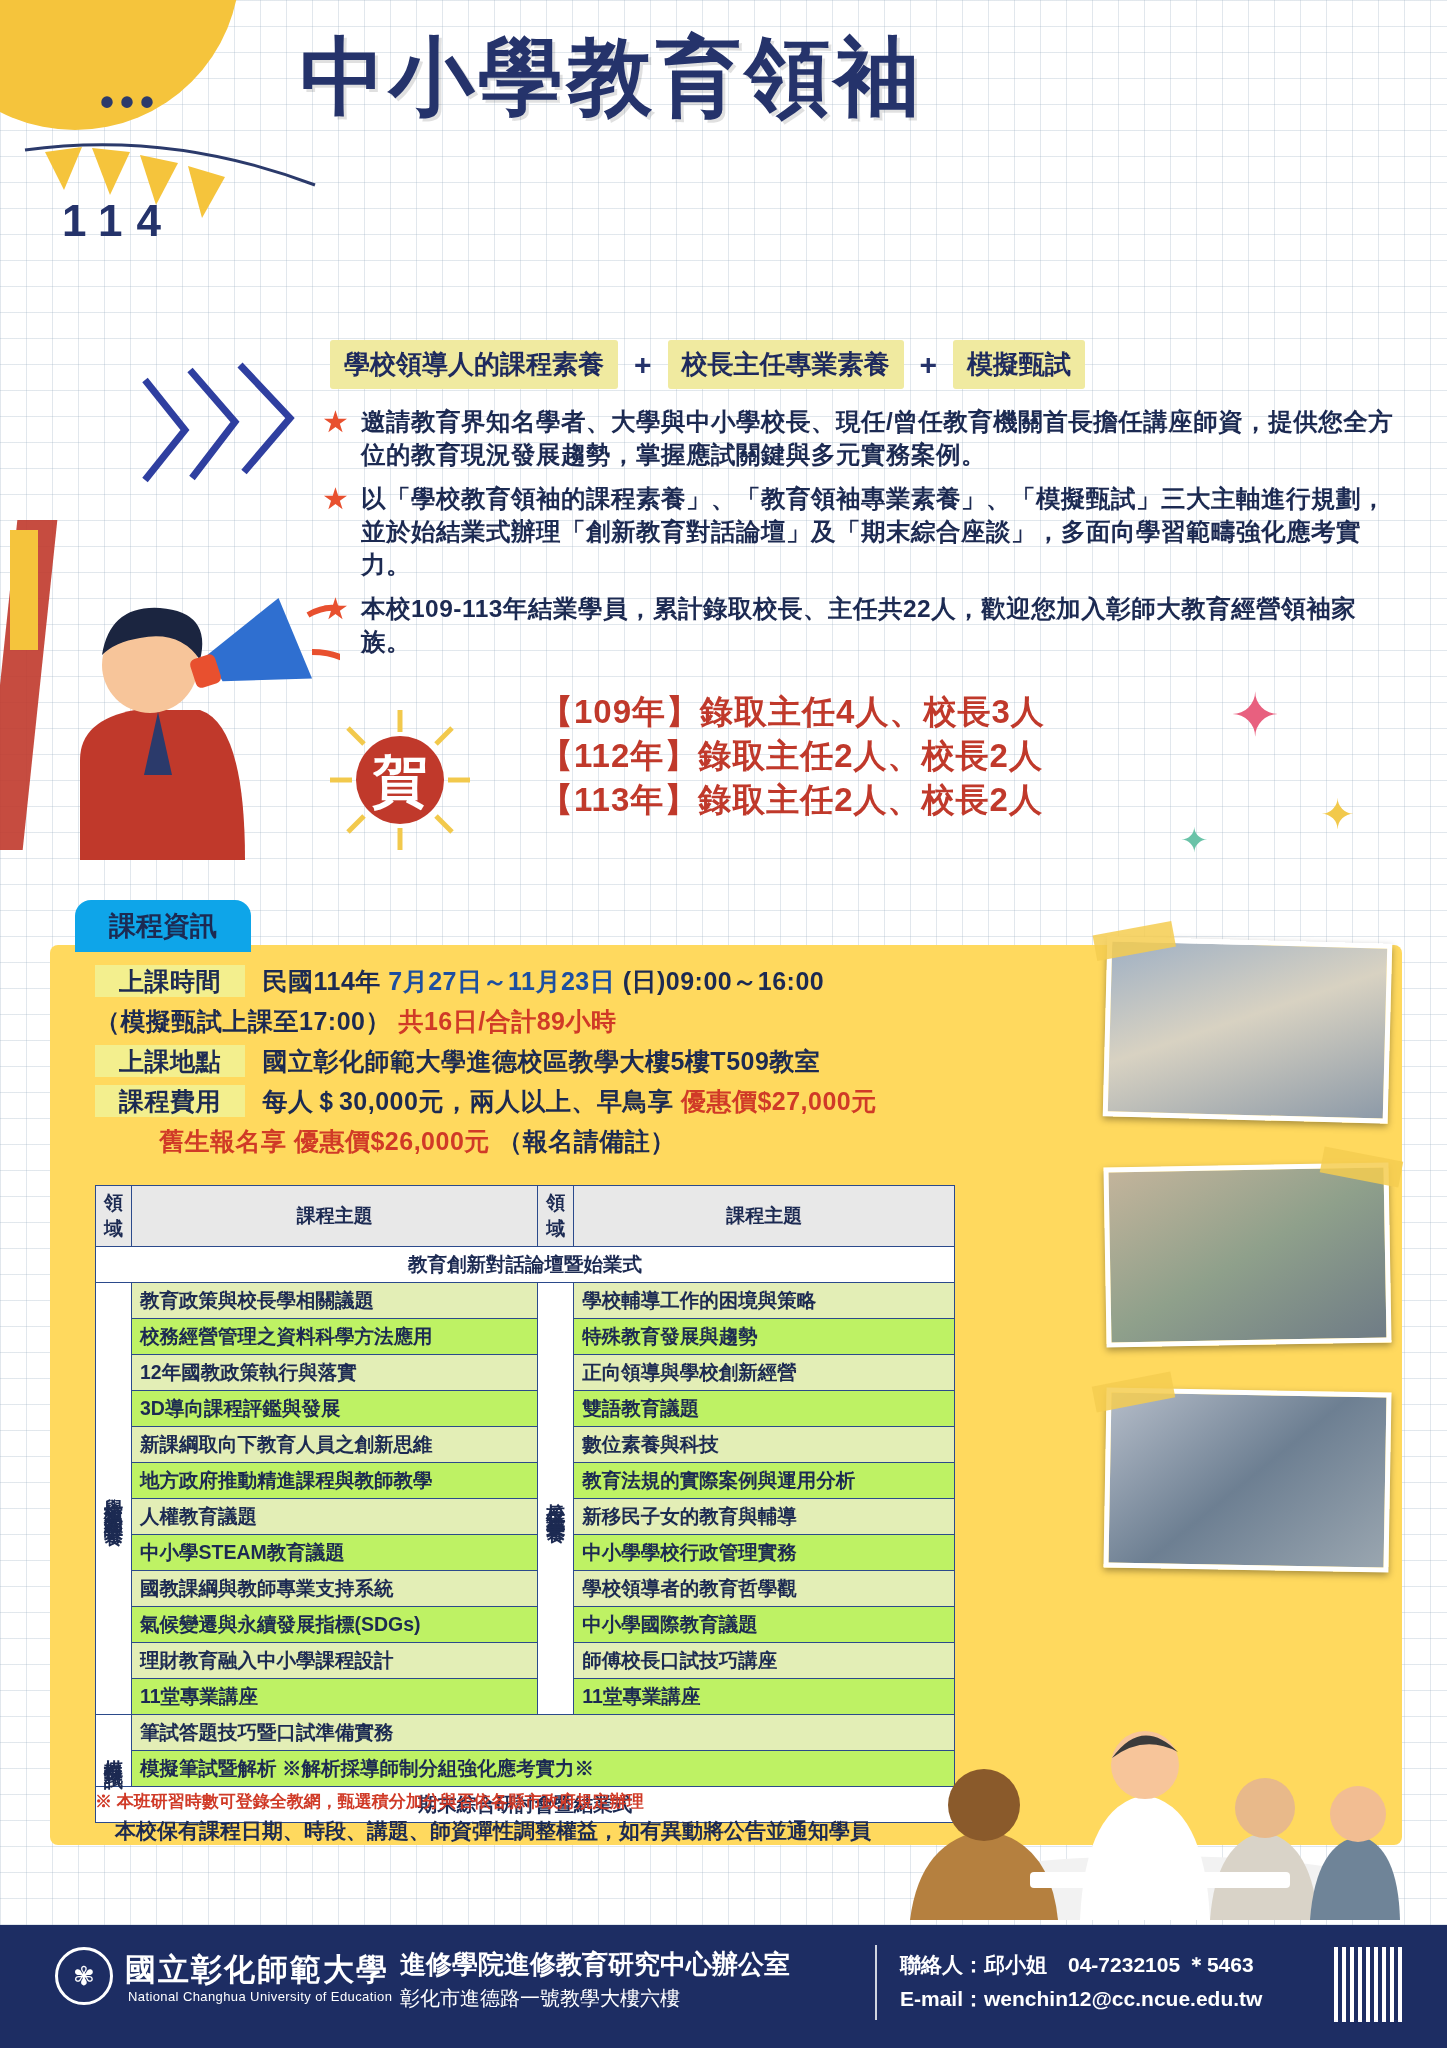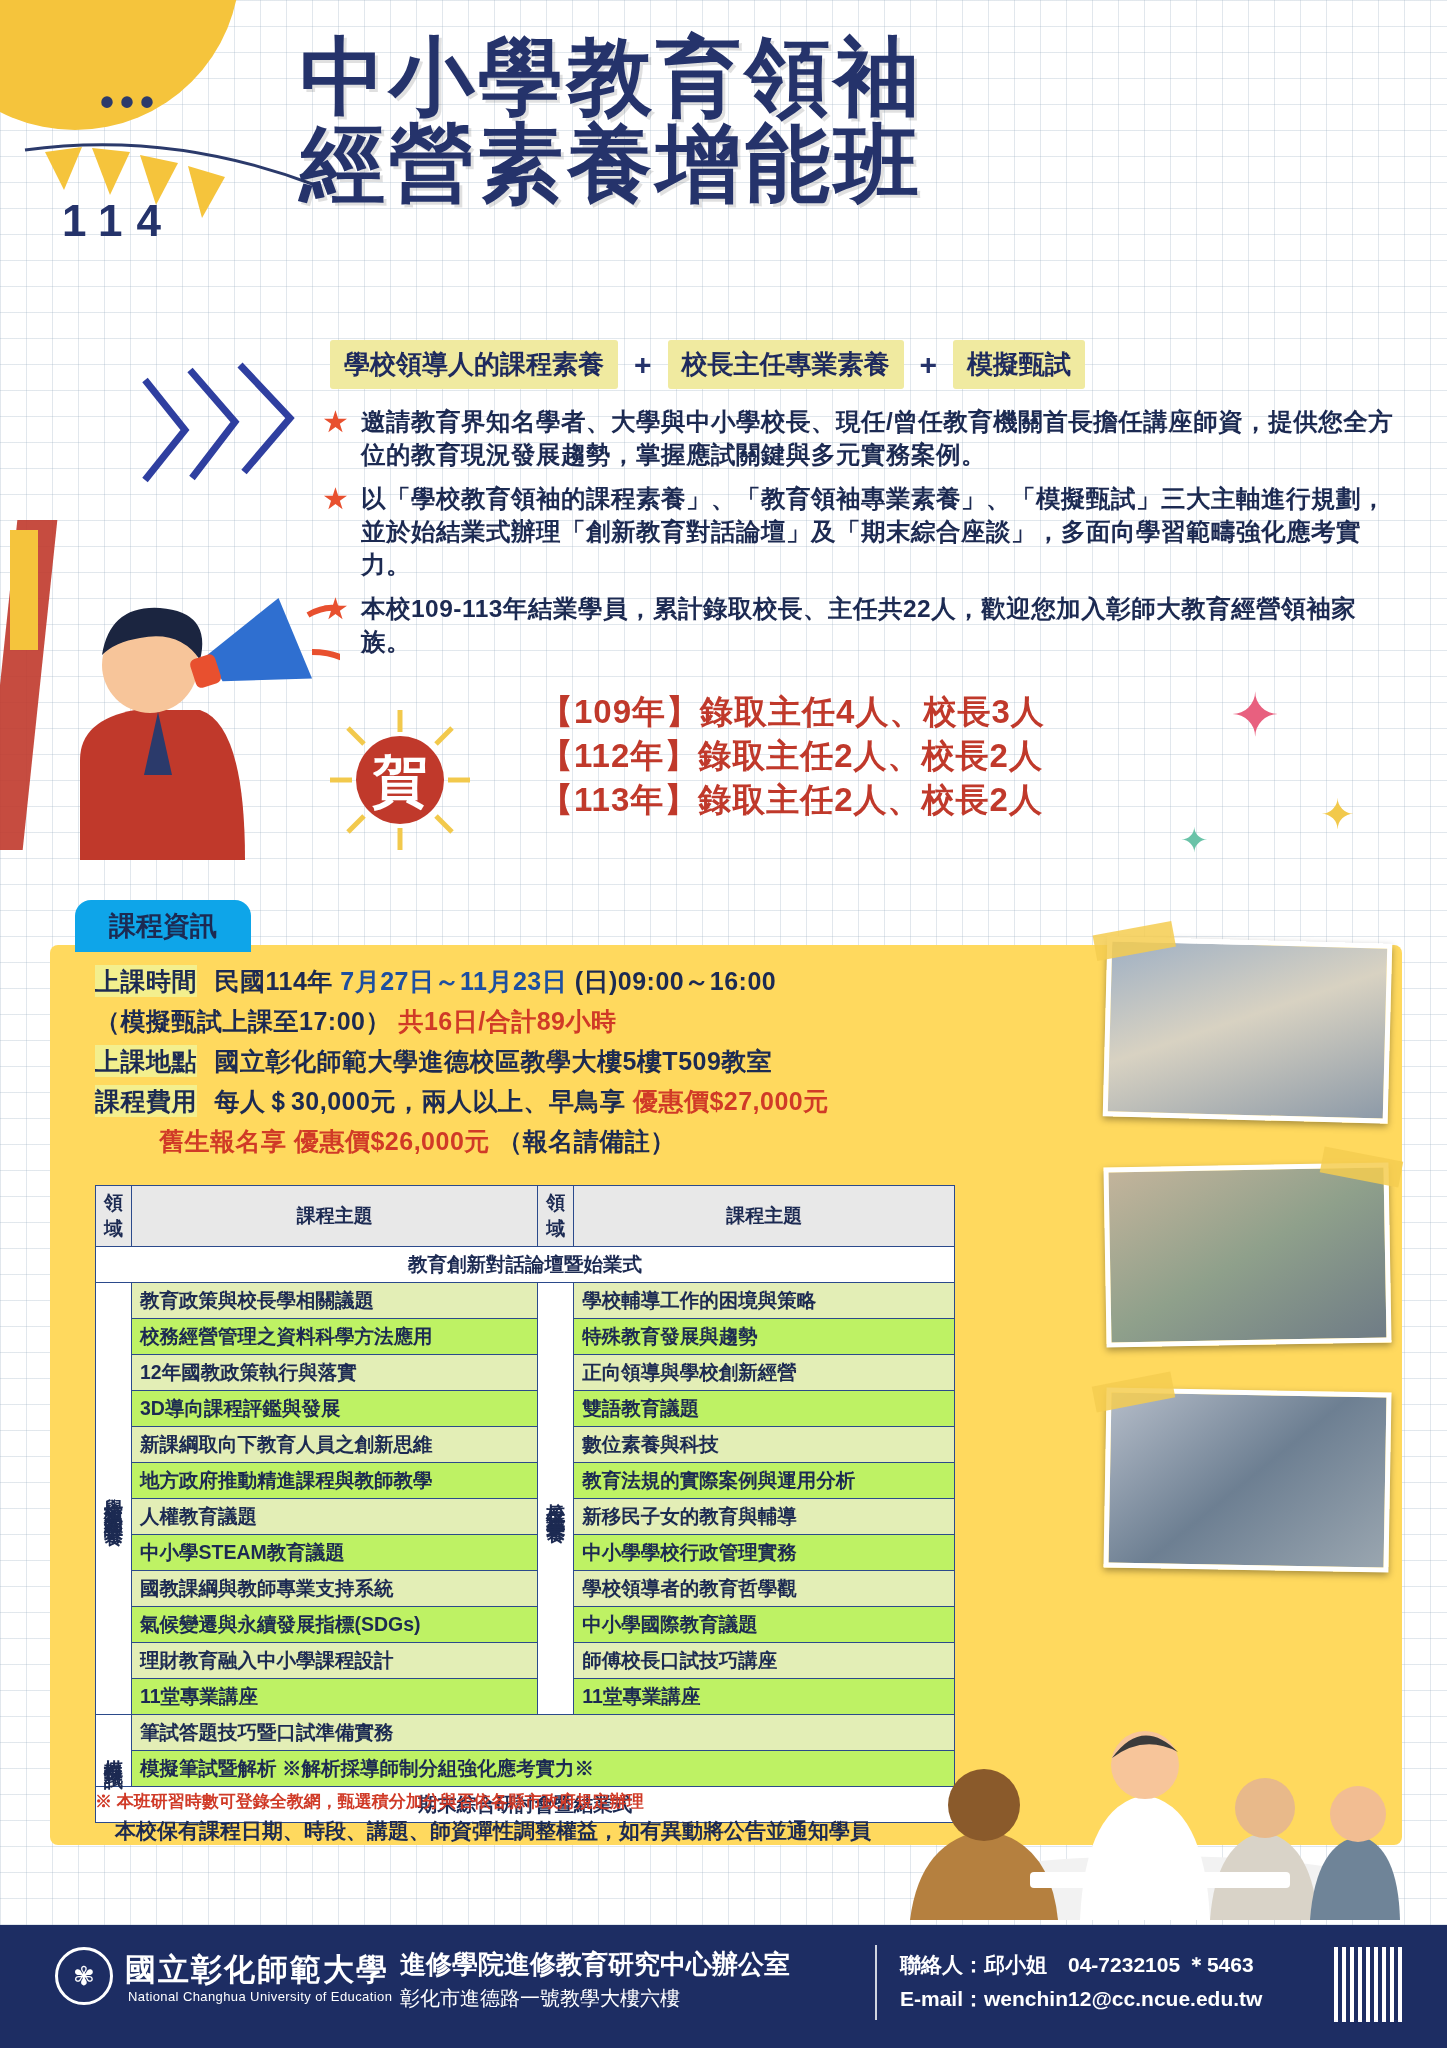--- a/index.html
+++ b/index.html
@@ -60,21 +60,21 @@
     position:absolute; left:75px; top:900px;
     background:#0ea5e9; border-radius:16px 16px 0 0;
     padding:8px 34px; font-size:27px; font-weight:bold; color:#1c2a52;
   }
   .info-panel {
     position:absolute; left:50px; top:945px; width:1352px; height:900px;
     background:#ffd95e; border-radius:8px;
   }
   .info-lines { position:absolute; left:95px; top:965px; width:1000px; }
   .il { font-size:25px; font-weight:bold; margin-bottom:7px; letter-spacing:.5px; color:#1c2a52;}
-  .lbl { background:#f3ef8e; padding:2px 0; margin-right:10px; border:0; }
+  .lbl { background:#f3ef8e; padding:2px 24px; margin-right:10px; border:0; }
   .red { color:#d03a27; }
   .blue { color:#1d4fa0; }
 
   
   .tbl { position:absolute; left:95px; top:1185px; width:860px; border-collapse:collapse; }
   .tbl td, .tbl th {
     border:1px solid #2b4a8b; font-size:19.5px; color:#1c2a52;
     padding:4px 8px; background:#ffffff; font-weight:bold;
   }
   .tbl th { background:#e8e8e8; text-align:center; font-size:19px; }
@@ -140,21 +140,20 @@
   <svg class="deco zig" viewBox="0 0 200 140">
     <polyline points="5,20 45,70 5,120" stroke="#2f3fa0" stroke-width="7" fill="none"></polyline>
     <polyline points="50,10 95,62 52,118" stroke="#2f3fa0" stroke-width="7" fill="none"></polyline>
     <polyline points="100,5 150,58 104,112" stroke="#2f3fa0" stroke-width="7" fill="none"></polyline>
   </svg>
   <div class="deco redline"></div>
   <div class="deco yellowline"></div>
 
   <div class="title-wrap">
     <div class="title-line">中小學教育領袖</div>
-    <div class="title-line">經營素養增能班</div>
   </div>
 
   <div class="subtitle-row">
     <span class="sub-pill">學校領導人的課程素養</span>
     <span class="plus">+</span>
     <span class="sub-pill">校長主任專業素養</span>
     <span class="plus">+</span>
     <span class="sub-pill">模擬甄試</span>
   </div>
 

